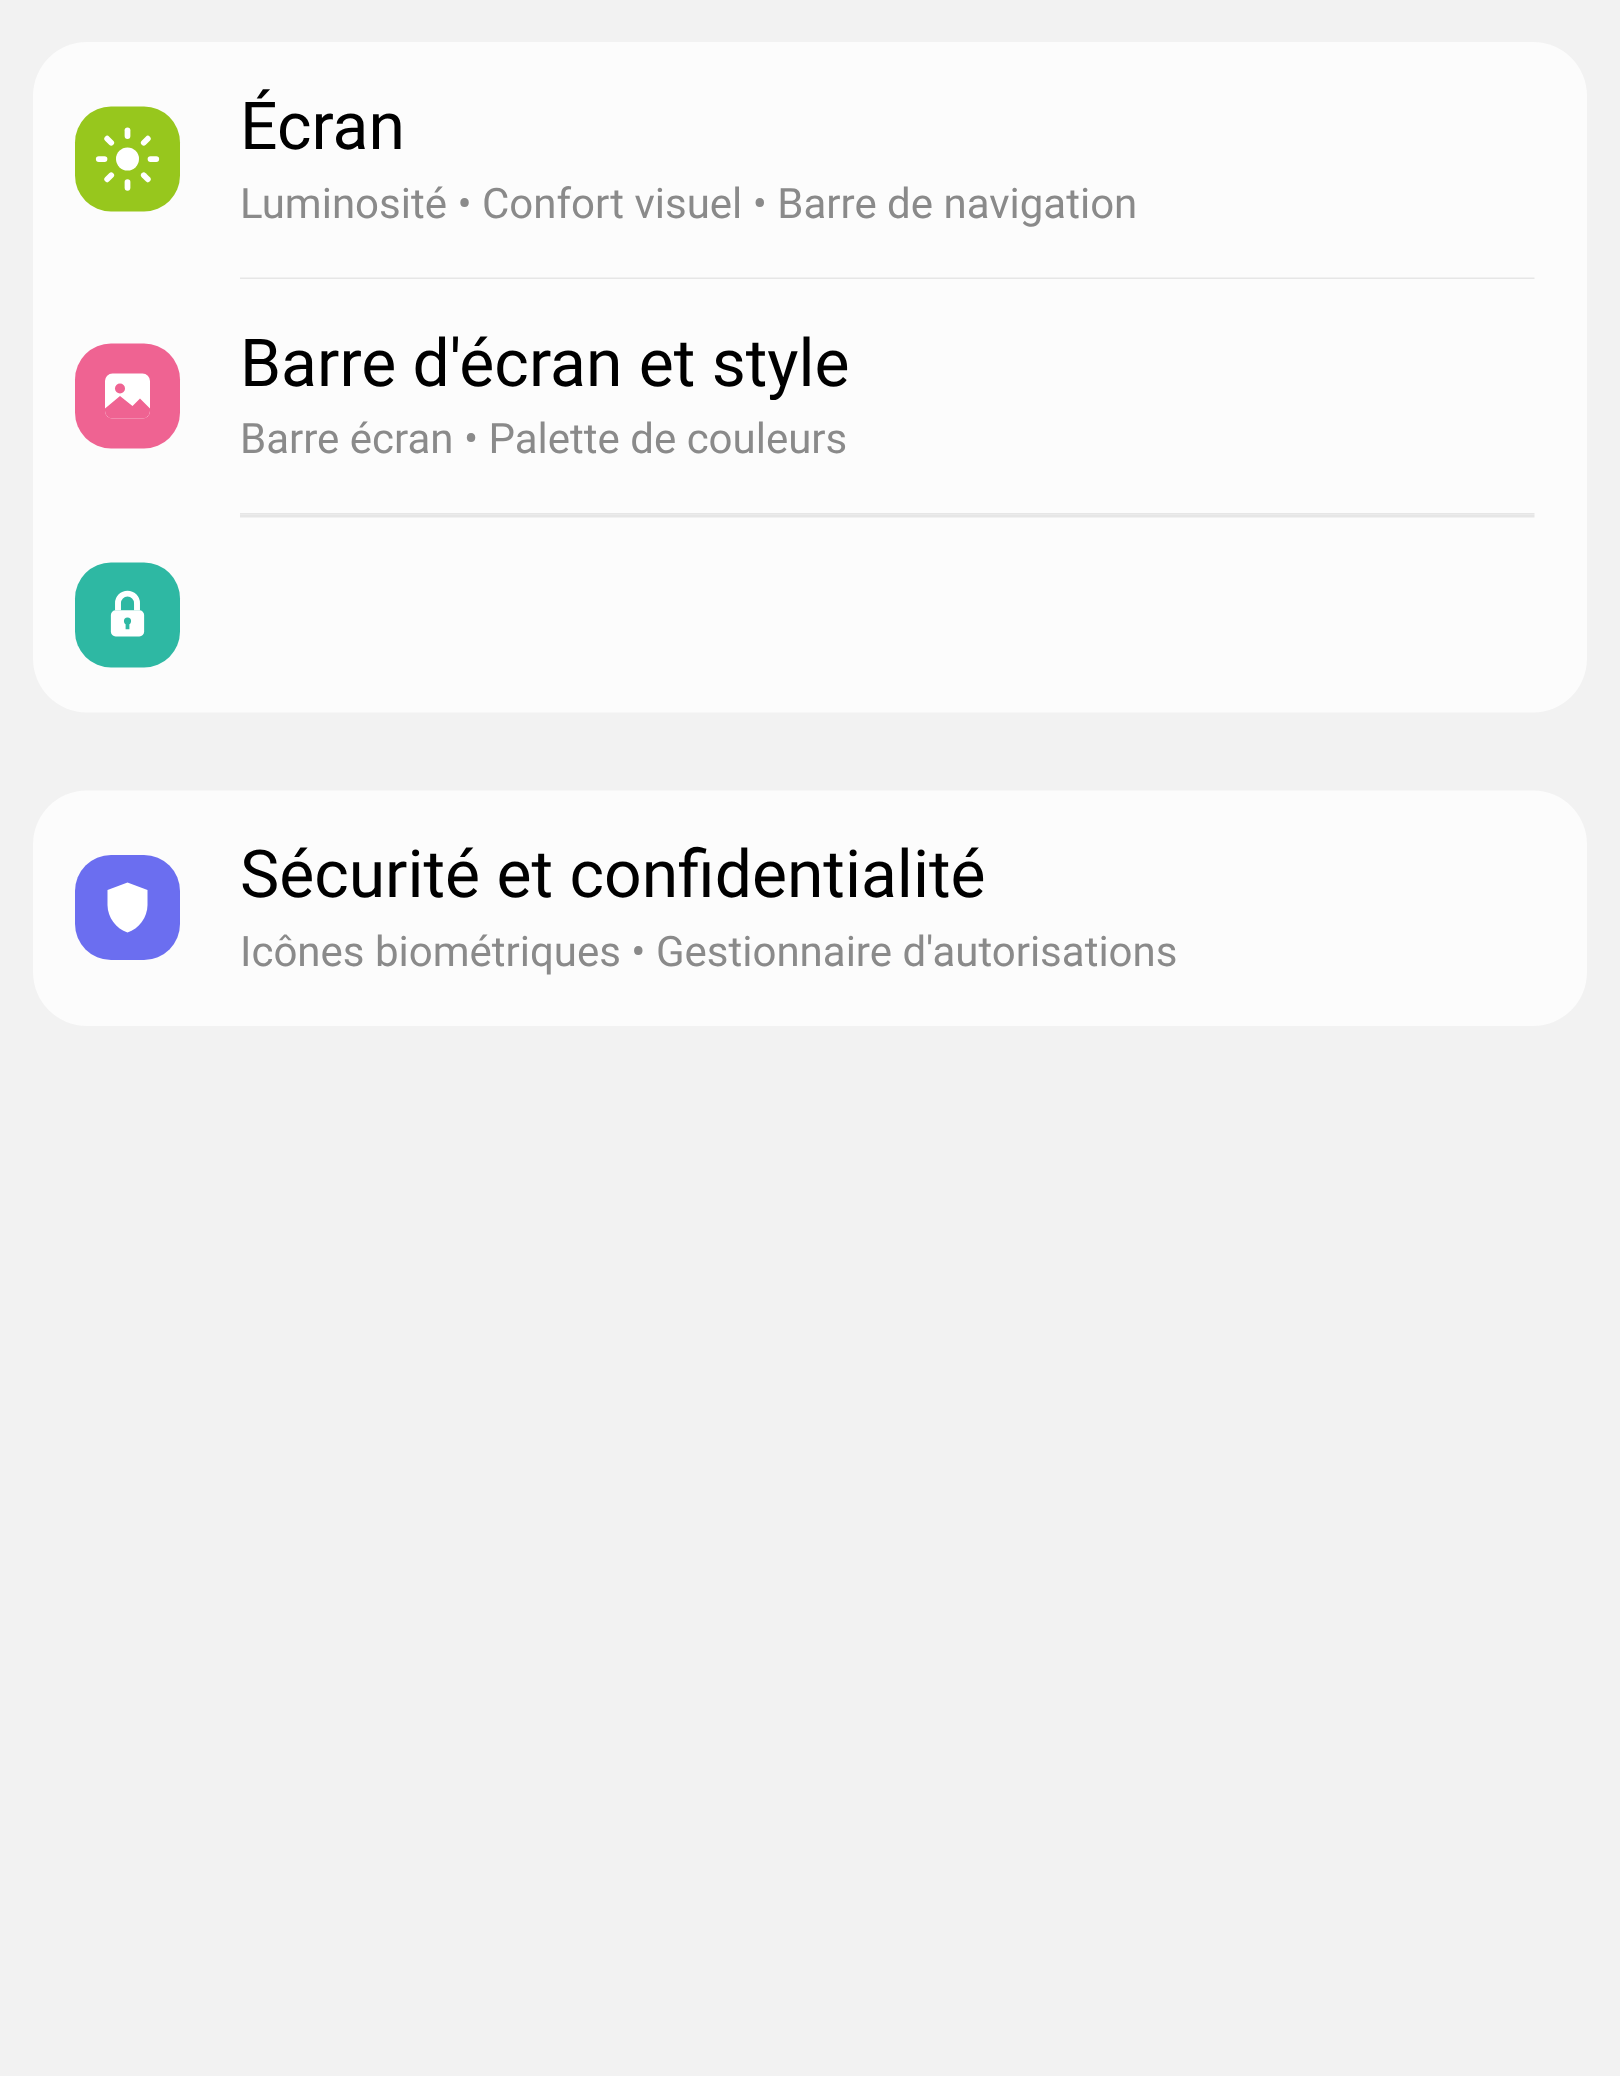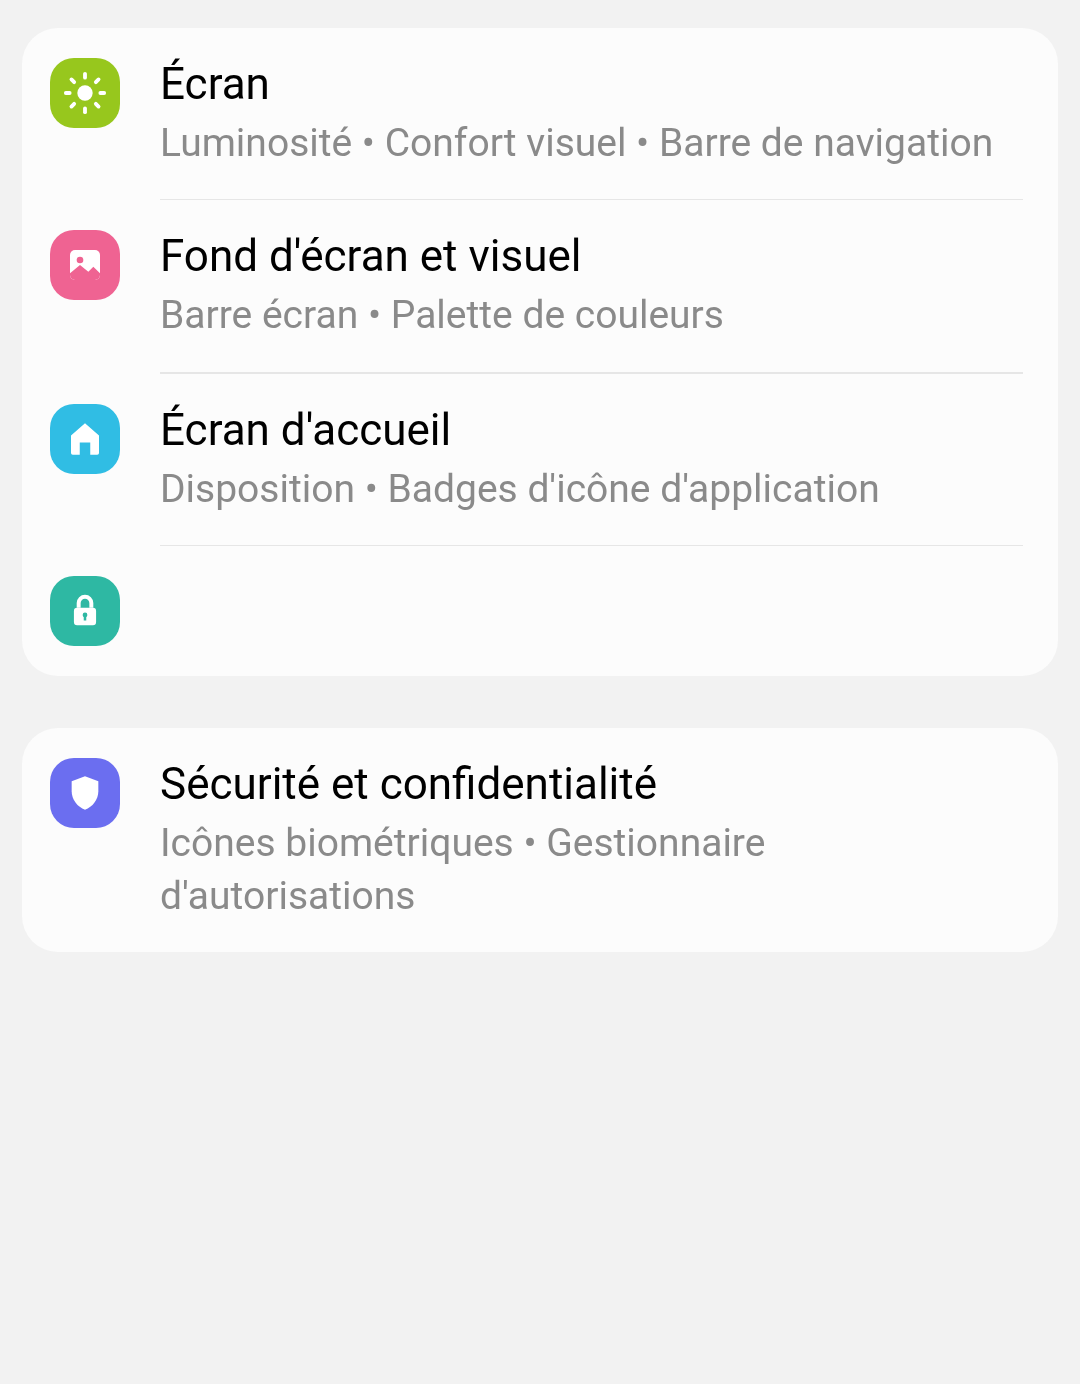--- a/index.html
+++ b/index.html
@@ -20,20 +20,21 @@
       margin: 0 22px;
     }
     .card-top {
       margin-top: 28px;
     }
     .card-gap {
       height: 52px;
     }
     .setting-item {
       display: flex;
+      align-items: center;
       padding: 30px 35px 30px 28px;
       cursor: pointer;
     }
     .icon-wrap {
       width: 70px;
       height: 70px;
       border-radius: 24px;
       display: flex;
       align-items: center;
       justify-content: center;
@@ -45,21 +46,21 @@
       min-width: 0;
     }
     .title {
       font-size: 44px;
       font-weight: 400;
       color: #000;
       line-height: 1.2;
       margin-bottom: 6px;
     }
     .subtitle {
-      font-size: 39px;
+      font-size: 28px;
       color: #8a8a8a;
       line-height: 1.35;
     }
     .divider {
       height: 1px;
       background-color: #e6e6e6;
       margin-left: 138px;
       margin-right: 35px;
     }
     .icon-brightness { background-color: #97c71d; }
@@ -101,41 +102,30 @@
 
   <div class="setting-item">
     <div class="icon-wrap icon-wallpaper">
       <svg width="40" height="40" viewBox="0 0 24 24" fill="none">
         <rect x="3" y="3" width="18" height="18" rx="3" fill="white"></rect>
         <circle cx="9" cy="9" r="2" fill="#ef6392"></circle>
         <path d="M3 17 L9 12 L14 16 L17 13 L21 17 V18 A3 3 0 0 1 18 21 H6 A3 3 0 0 1 3 18 Z" fill="#ef6392"></path>
       </svg>
     </div>
     <div class="text-wrap">
-      <div class="title">Fond d'écran et visuel</div>
+      <div class="title">Barre d'écran et style</div>
       <div class="subtitle">Barre écran  •  Palette de couleurs</div>
     </div>
   </div>
 
   <div class="divider"></div>
 
 
   <div class="divider"></div>
 
-  <div class="setting-item">
-    <div class="icon-wrap icon-home">
-      <svg width="42" height="42" viewBox="0 0 24 24" fill="white">
-        <path d="M12 3 L20 10 V20 A1 1 0 0 1 19 21 H15 V14 H9 V21 H5 A1 1 0 0 1 4 20 V10 Z"></path>
-      </svg>
-    </div>
-    <div class="text-wrap">
-      <div class="title">Écran d'accueil</div>
-      <div class="subtitle">Disposition  •  Badges d'icône d'application</div>
-    </div>
-  </div>
 
   <div class="divider"></div>
 
   <div class="setting-item">
     <div class="icon-wrap icon-lock">
       <svg width="38" height="38" viewBox="0 0 24 24" fill="white">
         <rect x="5" y="10" width="14" height="11" rx="2"></rect>
         <path d="M8 10 V7 A4 4 0 0 1 16 7 V10" stroke="white" stroke-width="2.5" fill="none"></path>
         <circle cx="12" cy="14.5" r="1.5" fill="#2eb8a3"></circle>
         <rect x="11.2" y="15" width="1.6" height="3" fill="#2eb8a3"></rect>

